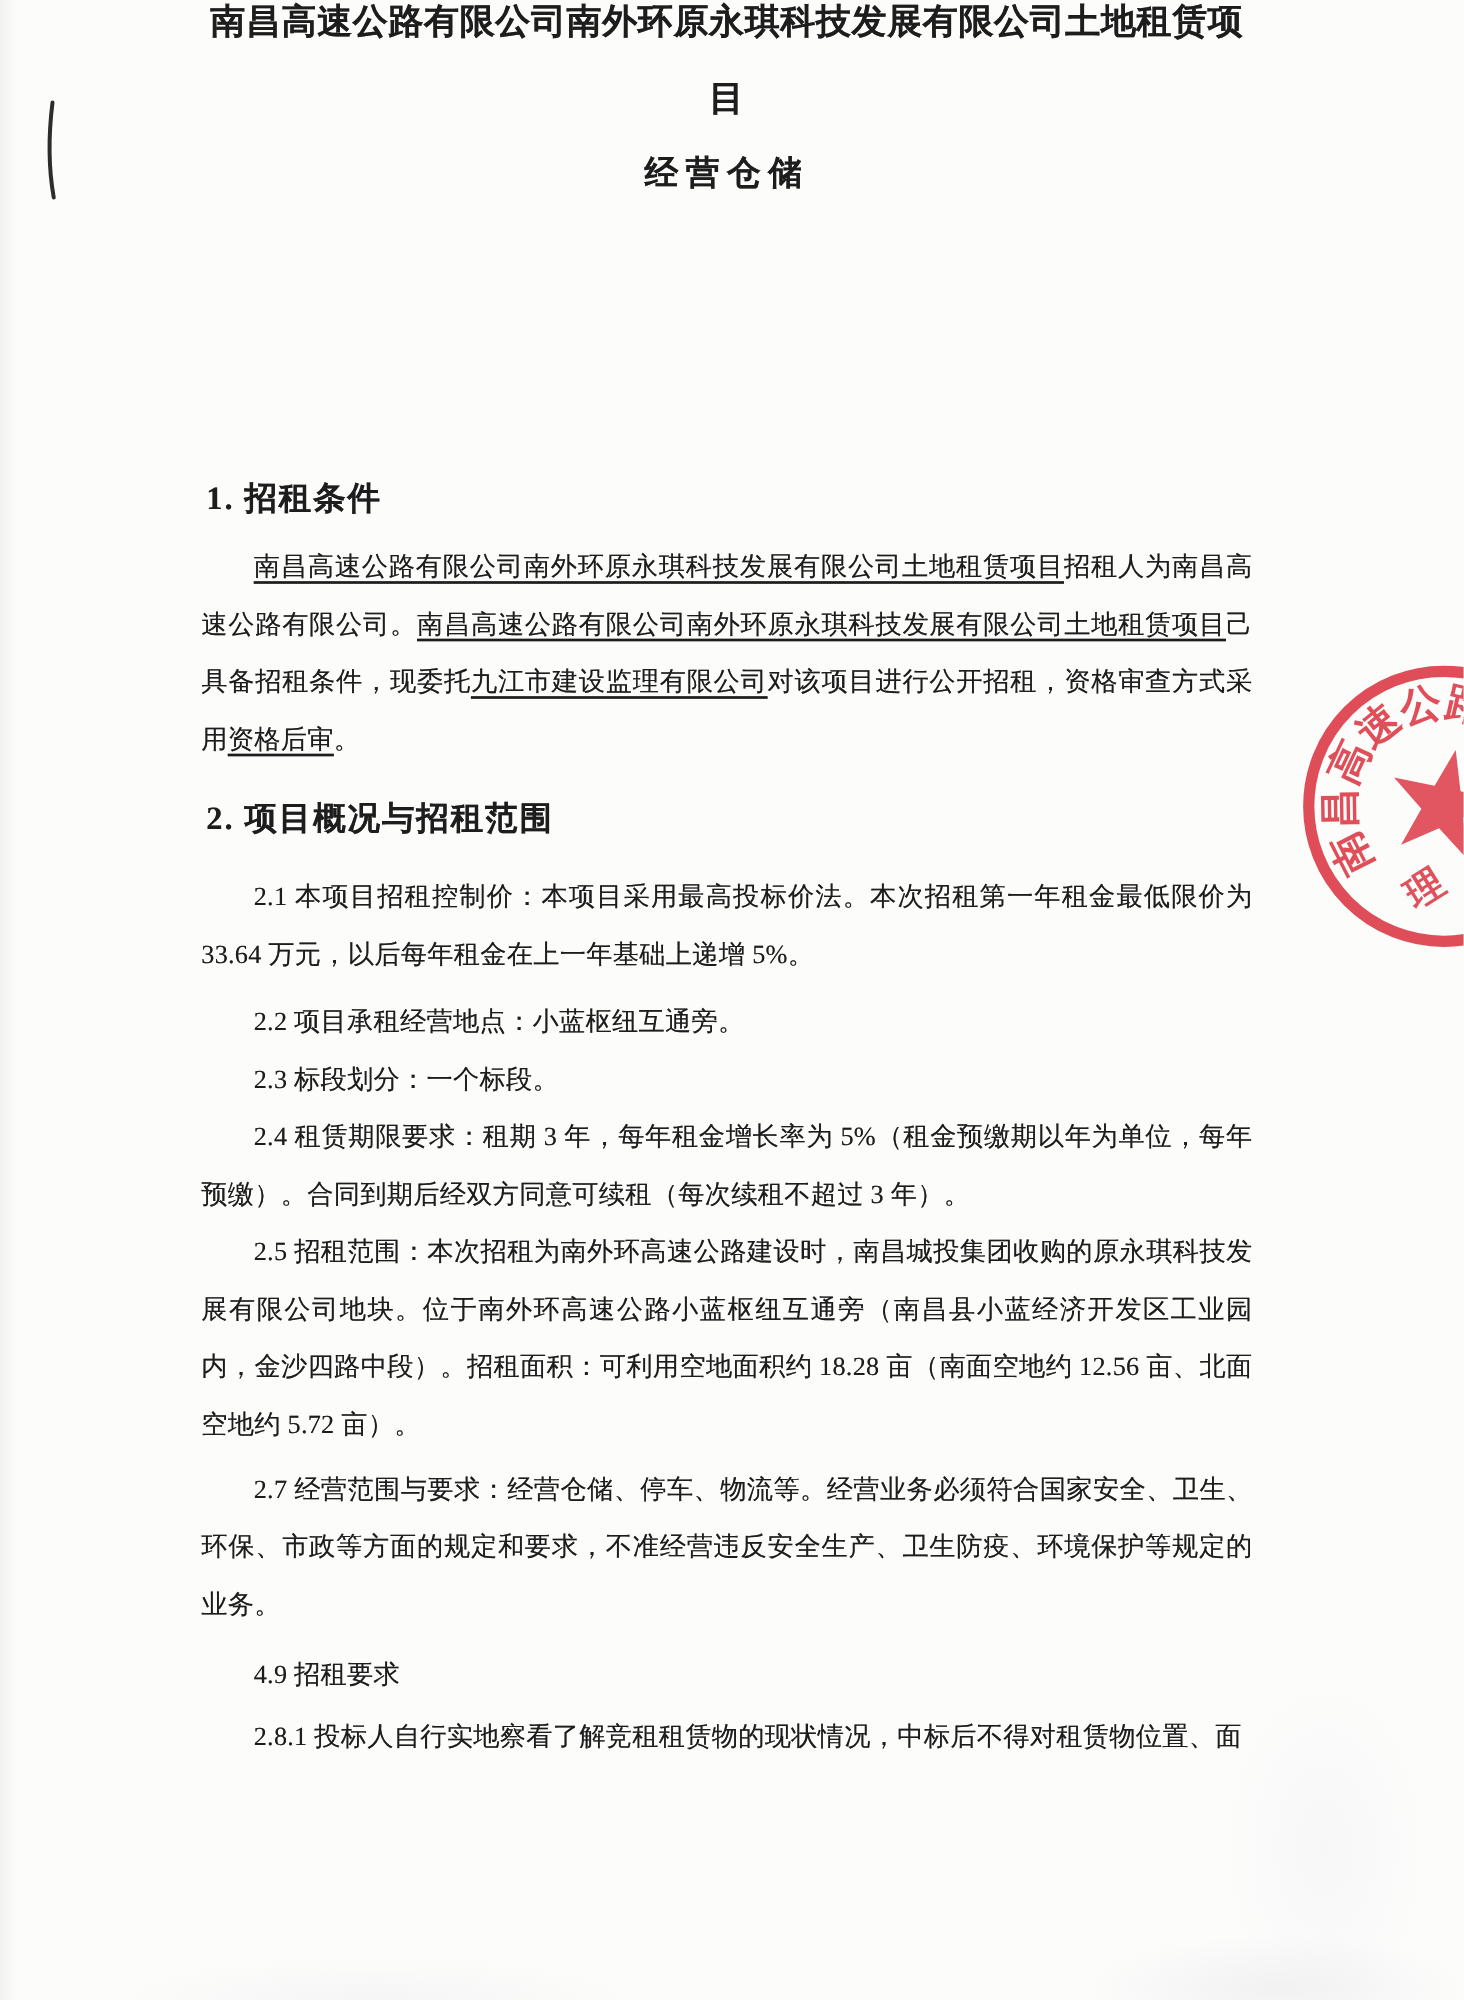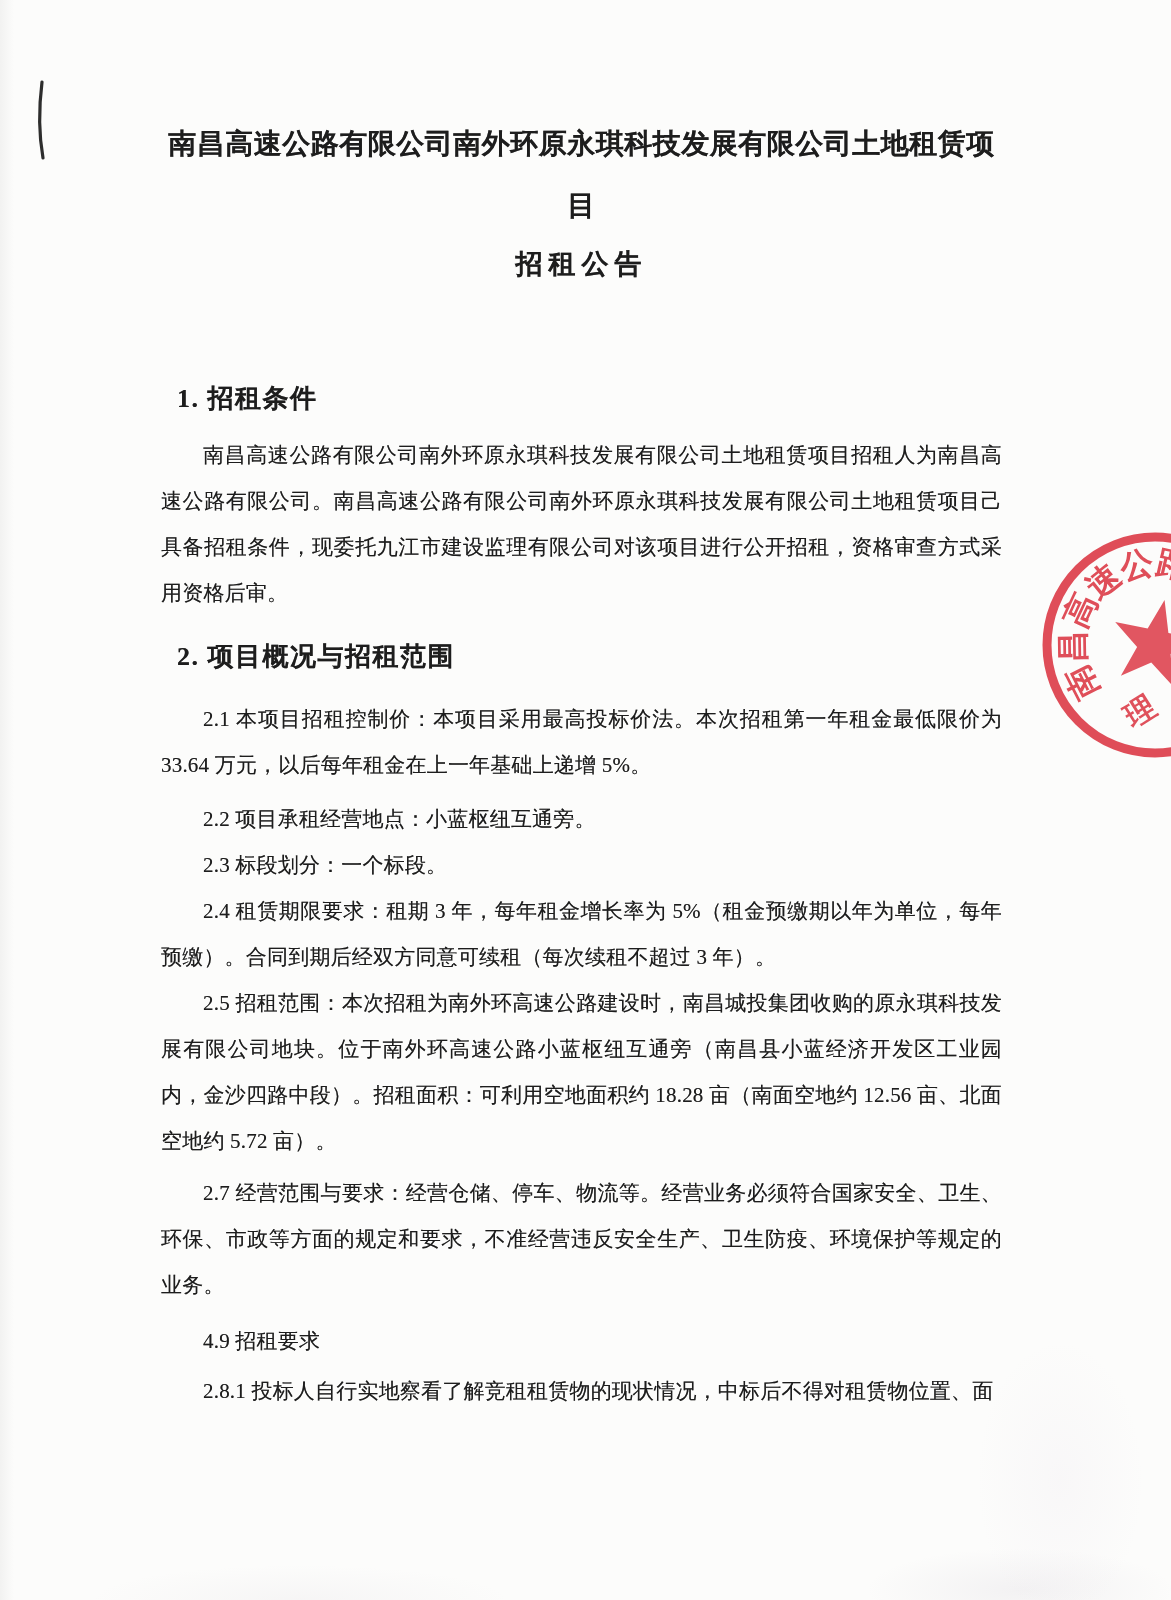--- a/index.html
+++ b/index.html
@@ -14,57 +14,57 @@
       linear-gradient(90deg, #f2f2f1 0px, #fcfcfb 14px),
       #fcfcfb;
     font-family: "Liberation Serif", serif;
     color: #1d1d1d;
   }
   .title-block {
     position: absolute; top: 0; left: 161px; width: 841px;
     text-align: center;
   }
   .title-line {
-    padding-top: 126px;
     font-size: 28px; line-height: 36px; font-weight: 700;
     letter-spacing: 0.5px; white-space: nowrap;
     text-shadow: 0 0 0.5px rgba(0,0,0,0.6);
   }
   .title-line2 { padding-top: 0; margin-top: 26px; }
   .subtitle {
     margin-top: 22px; font-size: 27px; line-height: 36px; font-weight: 700;
     letter-spacing: 6px; text-shadow: 0 0 0.5px rgba(0,0,0,0.6);
   }
   .doc-number {
     margin-top: 18px; font-size: 26px; line-height: 36px; font-weight: 700;
     letter-spacing: 1px; text-shadow: 0 0 0.4px rgba(0,0,0,0.55);
   }
   .content {
     position: absolute; left: 161px; top: 336px; width: 841px;
   }
   .sec-heading {
-    margin: 16px; font-size: 26px; line-height: 34px; font-weight: 700;
+    margin: 4px; font-size: 26px; line-height: 34px; font-weight: 700;
     letter-spacing: 1.5px; text-shadow: 0 0 0.5px rgba(0,0,0,0.55);
   }
   .sec-heading.h1 { margin-top: 46px; }
   .sec-heading.h2 { margin-top: 24px; }
   p.body-par {
     margin: 0; font-size: 21px; line-height: 46px;
     text-align: justify; text-justify: inter-character;
     text-indent: 42px; letter-spacing: 0.2px;
     text-shadow: 0 0 0.5px rgba(0,0,0,0.5);
   }
   p.mt14 { margin-top: 14px; }
   p.mt22 { margin-top: 22px; }
   p.mt8  { margin-top: 8px; }
   p.mt6  { margin-top: 6px; }
   p.mt2  { margin-top: 2px; }
   p.mt10 { margin-top: 10px; }
   p.mt4  { margin-top: 4px; }
   .u {
+    text-decoration: underline;
     text-decoration-thickness: 1.8px;
     text-underline-offset: 5px;
   }
   .pen-mark {
     position: absolute; left: 30px; top: 76px; width: 30px; height: 88px;
   }
   .seal {
     position: absolute; left: 1042px; top: 513px;
     width: 129px; height: 264px; overflow: hidden;
     pointer-events: none;
@@ -80,21 +80,21 @@
 </head>
 <body>
 
 <svg class="pen-mark" width="30" height="88" viewBox="0 0 30 88" aria-hidden="true">
   <path d="M 12 6 C 9 30, 8 54, 13 82" fill="none" stroke="#161616" stroke-width="3.2" stroke-linecap="round" opacity="0.9"></path>
 </svg>
 
 <div class="title-block">
   <div class="title-line">南昌高速公路有限公司南外环原永琪科技发展有限公司土地租赁项</div>
   <div class="title-line title-line2">目</div>
-  <div class="subtitle">招租公告</div>
+  <div class="subtitle">经营仓储</div>
 </div>
 
 <div class="content">
 
   <h2 class="sec-heading h1">1. 招租条件</h2>
 
   <p class="body-par mt14"><span class="u">南昌高速公路有限公司南外环原永琪科技发展有限公司土地租赁项目</span><span>招租人为南昌高速公路有限公司。</span><span class="u">南昌高速公路有限公司南外环原永琪科技发展有限公司土地租赁项目</span><span>己具备招租条件，现委托</span><span class="u">九江市建设监理有限公司</span><span>对该项目进行公开招租，资格审查方式采用</span><span class="u">资格后审</span><span>。</span></p>
 
   <h2 class="sec-heading h2">2. 项目概况与招租范围</h2>
 

